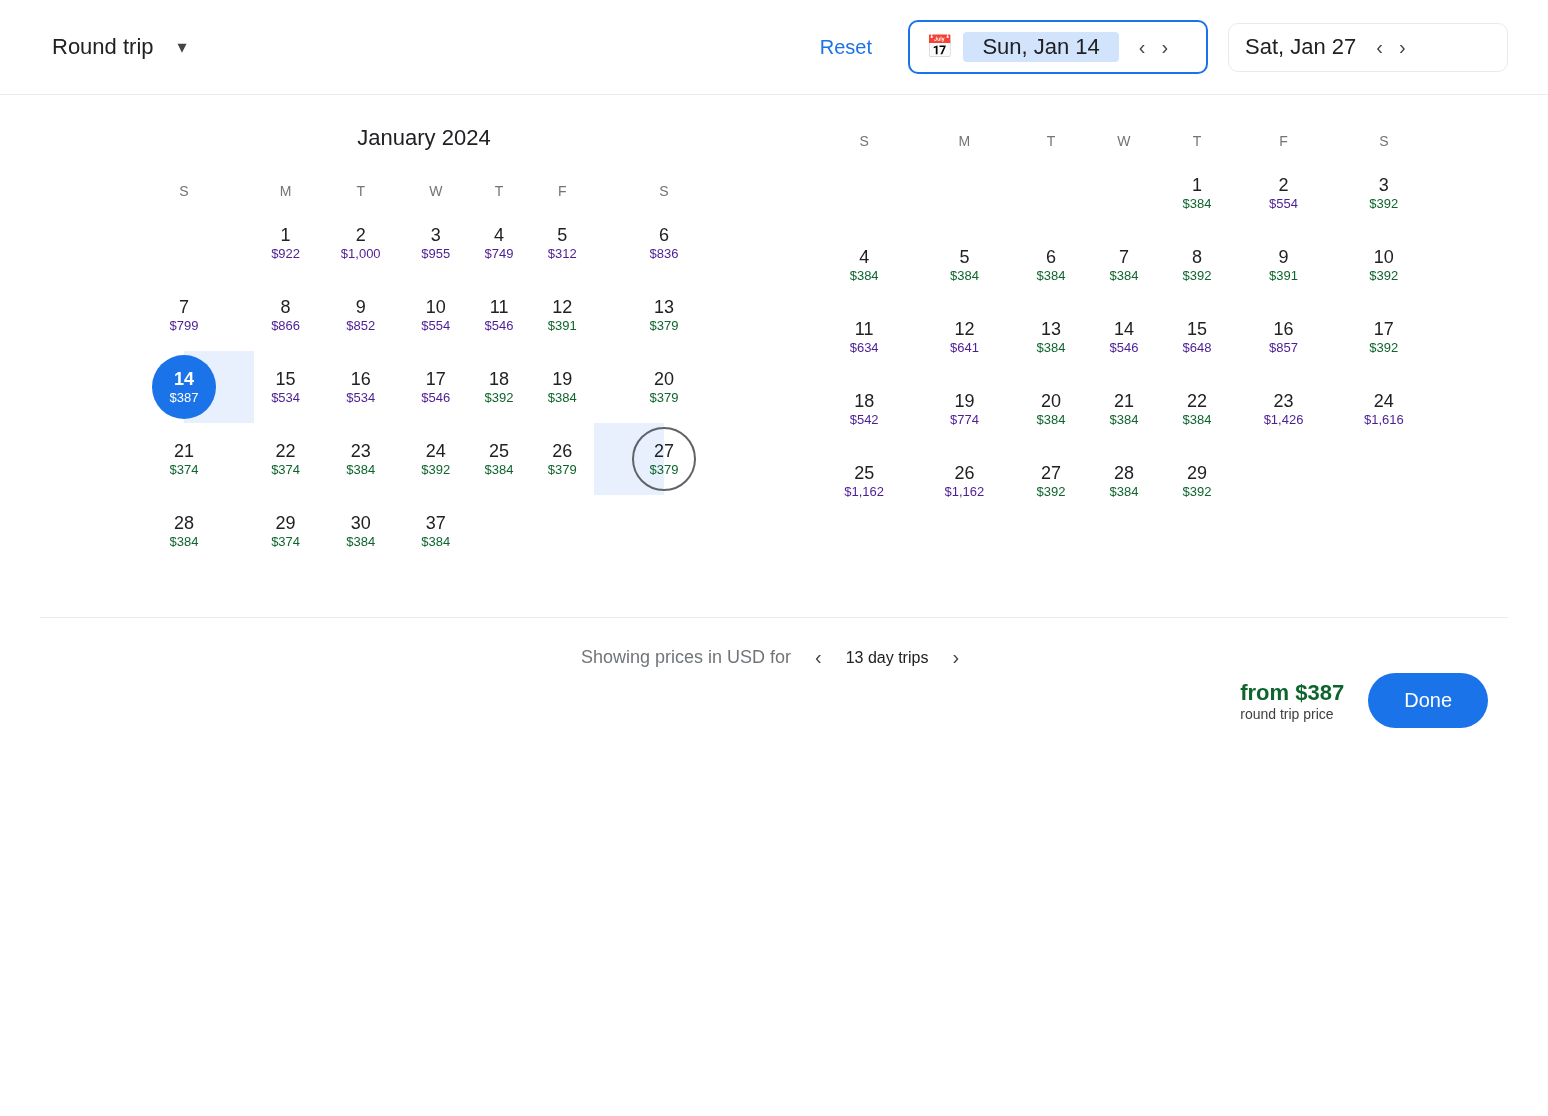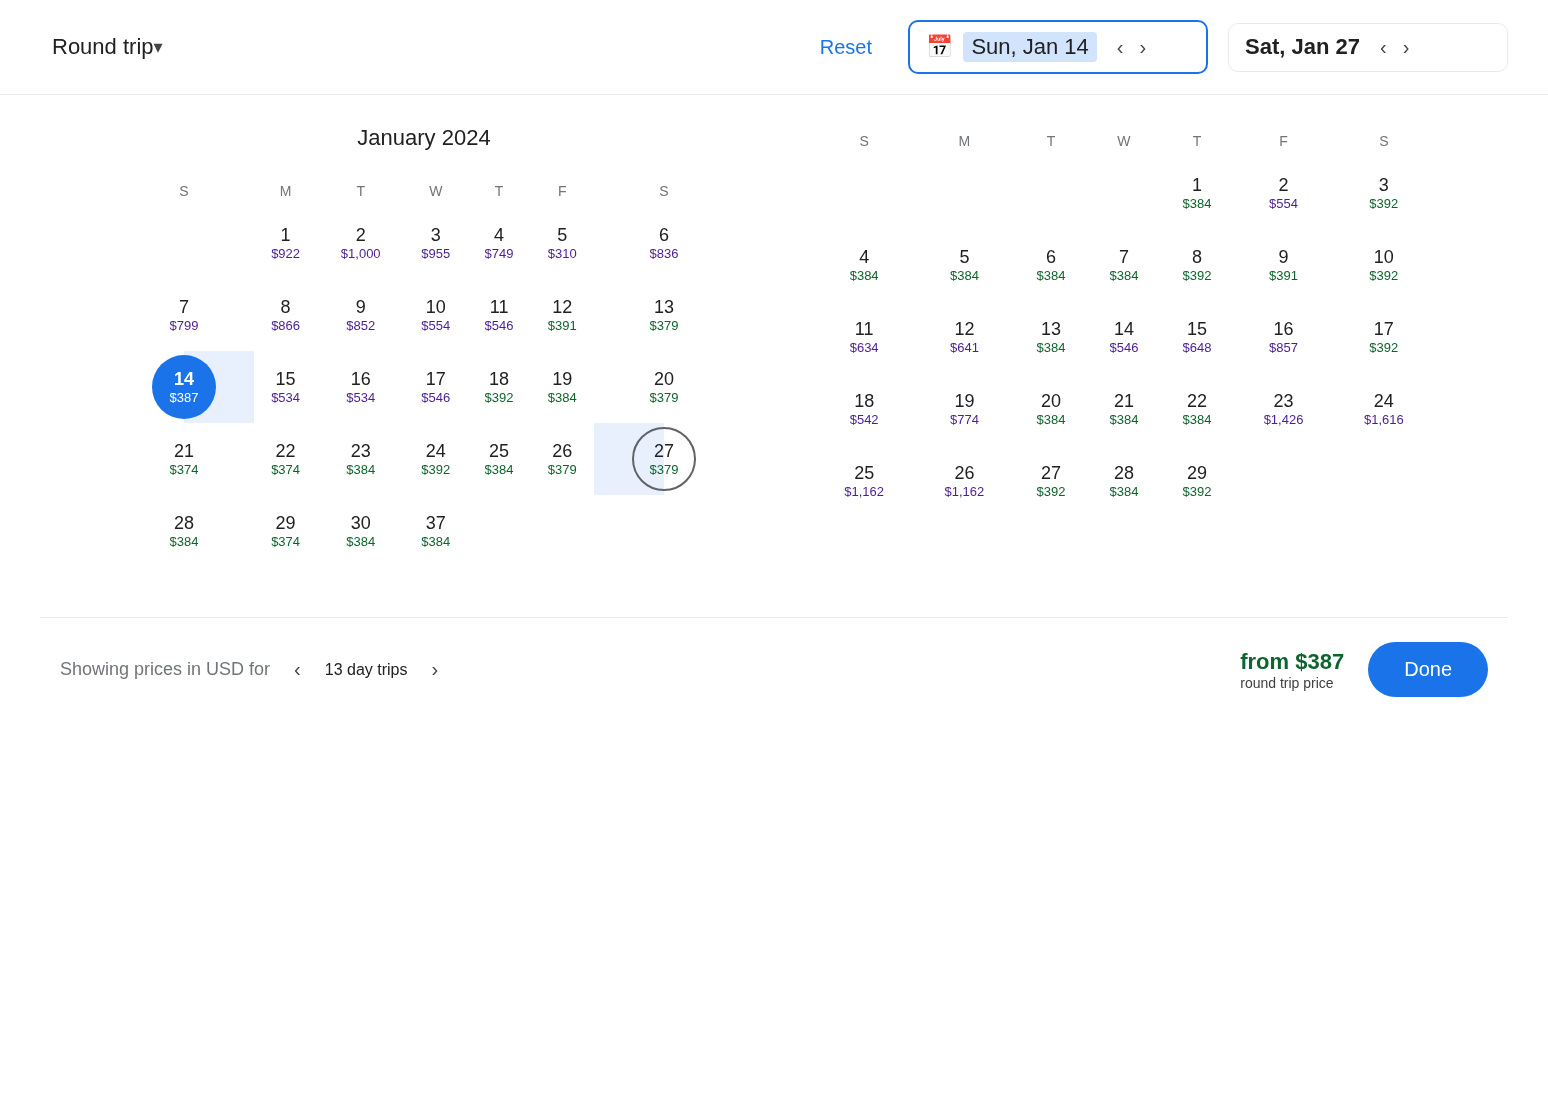--- a/index.html
+++ b/index.html
@@ -16,21 +16,21 @@
     .header {
       display: flex;
       align-items: center;
       padding: 20px 40px;
       border-bottom: 1px solid #e8eaed;
       gap: 20px;
     }
     .round-trip-btn {
       display: flex;
       align-items: center;
-      gap: 0;
+      gap: 24px;
       font-size: 22px;
       font-weight: 500;
       cursor: pointer;
       padding: 8px 12px;
       border-radius: 8px;
     }
     .round-trip-btn .chevron {
       font-size: 18px;
       color: #444;
     }
@@ -54,21 +54,21 @@
       min-width: 300px;
     }
     .date-selector .cal-icon {
       font-size: 22px;
       color: #5f6368;
     }
     .date-selector .date-text {
       font-size: 22px;
       font-weight: 500;
       background: #d2e3fc;
-      padding: 2px 8px;
+      padding: 2px 19px;
       border-radius: 4px;
       color: #202124;
     }
     .date-selector .nav-arrows {
       display: flex;
       gap: 4px;
       margin-left: 4px;
     }
     .date-selector .nav-arrow {
       font-size: 20px;
@@ -80,21 +80,21 @@
       display: flex;
       align-items: center;
       border: 1px solid #e8eaed;
       border-radius: 10px;
       padding: 10px 16px;
       gap: 10px;
       min-width: 280px;
     }
     .date-selector2 .date-text2 {
       font-size: 22px;
-      font-weight: 700;
+      font-weight: 400;
       color: #202124;
     }
     .date-selector2 .nav-arrows2 {
       display: flex;
       gap: 4px;
       margin-left: 4px;
     }
     .date-selector2 .nav-arrow2 {
       font-size: 20px;
       color: #444;
@@ -137,20 +137,21 @@
       border-top: 1px solid #e8eaed;
       margin: 0 40px;
     }
 
     
     .footer {
       display: flex;
       align-items: center;
       padding: 24px 60px;
       margin-top: auto;
+      flex-direction: column;
     }
 
     .footer-left {
       display: flex;
       align-items: center;
       gap: 16px;
       font-size: 18px;
       color: #70757a;
     }
     .footer-left .trip-nav {
@@ -343,21 +344,21 @@
             </td>
             <td>
               <div class="inner-cell">
             <span class="day-number">4</span>
             <span class="day-price">$749</span>
           </div>
             </td>
             <td>
               <div class="inner-cell">
             <span class="day-number">5</span>
-            <span class="day-price">$310</span>
+            <span class="day-price">$312</span>
           </div>
             </td>
             <td>
               <div class="inner-cell">
             <span class="day-number">6</span>
             <span class="day-price">$836</span>
           </div>
             </td>
           </tr>
           <tr>

